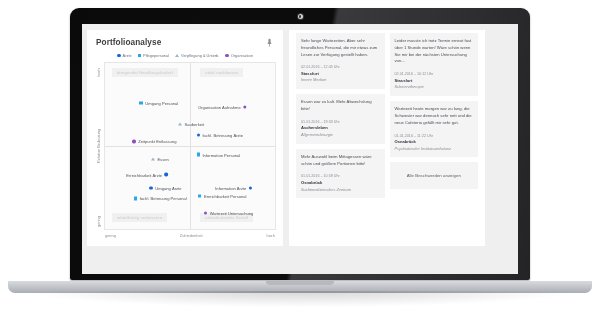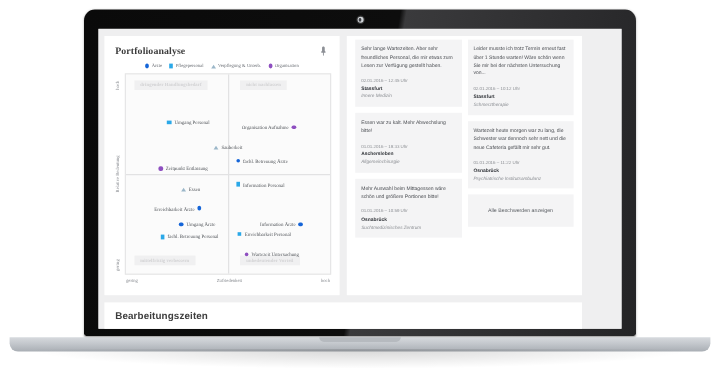--- a/index.html
+++ b/index.html
@@ -53,21 +53,21 @@
 
   .card{ background:#ffffff; position:relative; }
   .card-head{
     display:flex; align-items:center; justify-content:space-between;
     padding:7px 9px 3px 9px;
   }
   .card-title{ font-size:8.2px; font-weight:bold; color:#3d3d3d; letter-spacing:.1px; }
   .pin-icon{ width:9px; height:11px; color:#8d9096; }
 
   
-  .portfolio{ width:196px; height:216px;font-family:Liberation Serif, serif; }
+  .portfolio{ width:196px; height:216px; }
 
   .legend{
     display:flex; justify-content:center; align-items:center; gap:6px;
     padding:2px 0 4px 0;
   }
   .legend-item{ display:flex; align-items:center; gap:2px; }
   .legend-label{ font-size:3.9px; color:#6e7278; white-space:nowrap; }
   .mk{ width:3.4px; height:3.4px; display:inline-block; }
   .mk-circle{ border-radius:50%; }
   .mk-square{ border-radius:0; }
@@ -292,26 +292,20 @@
                       <div class="cplace">Osnabrück</div>
                       <div class="cdept">Psychiatrische Institutsambulanz</div>
                     </div>
                   </div>
                   <div class="allbtn">Alle Beschwerden anzeigen</div>
                 </div>
             </div>
           </section>
         </div>
 
-        <section class="bottom">
-          <div class="card-head">
-            <div class="card-title">Bearbeitungszeiten</div>
-          </div>
-
-        </section>
 
       </div>
     </div>
   </div>
 
   <div class="base"></div>
   <div class="shadow"></div>
 </div>
 
 </body></html>

